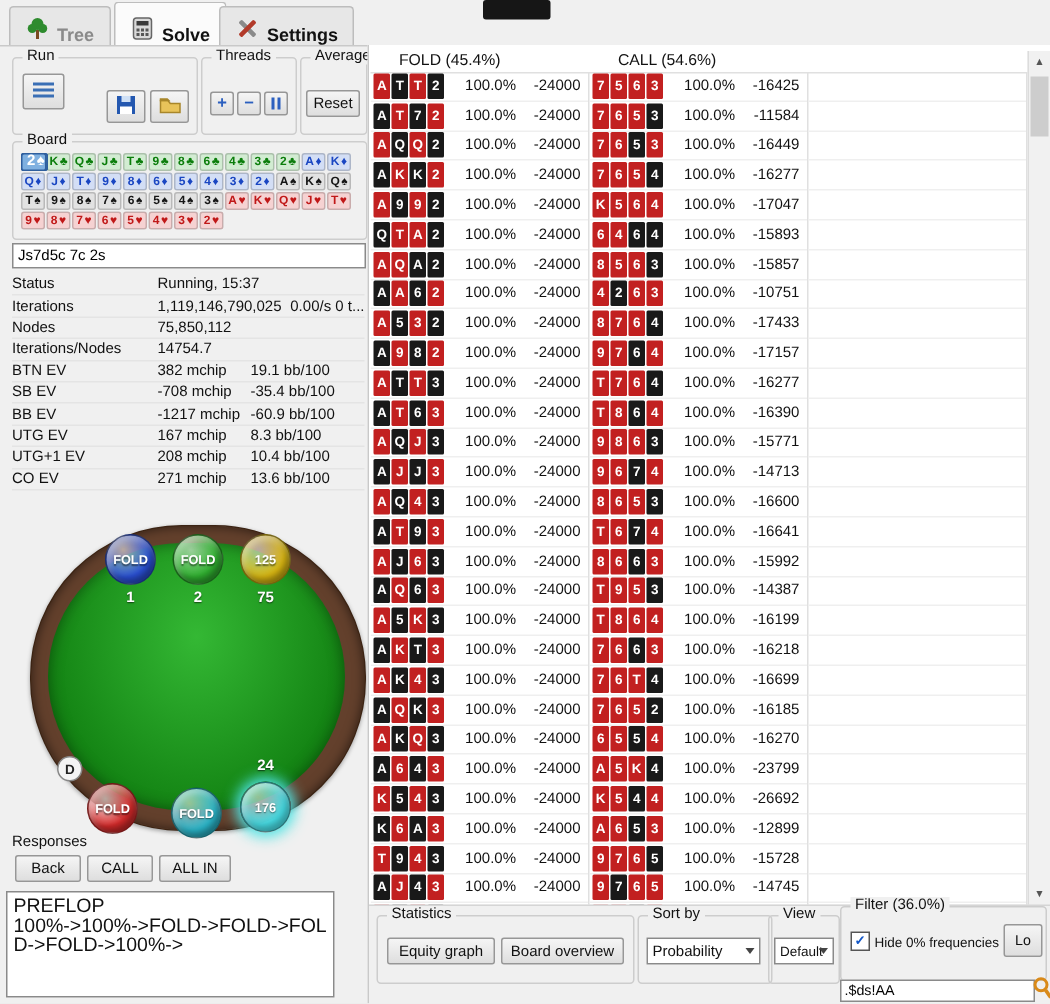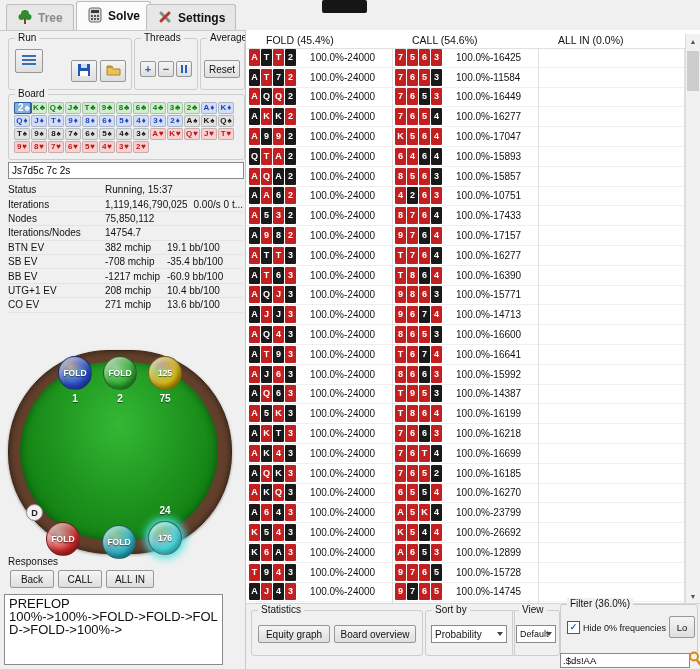--- a/index.html
+++ b/index.html
@@ -1,20 +1,20 @@
 <!DOCTYPE html>
 <html><head>
 <meta charset="utf-8">
 <style>
   html,body{margin:0;padding:0;background:#e8e8e8}
   #app{position:relative;width:700px;height:669px;background:#f0f0f0;font-family:"Liberation Sans",sans-serif;font-size:11px;color:#111;overflow:hidden}
 
   
   .tabbar{position:absolute;left:0;top:0;width:100%;height:30px;background:#f0f0f0;border-bottom:1px solid #c9c9c9}
-  .tab{position:absolute;top:4px;height:25px;display:flex;align-items:center;gap:5px;padding:0 10px;border:1px solid #bdbdbd;border-bottom:none;border-radius:3px 3px 0 0;background:#e7e7e7}
+  .tab{position:absolute;top:4px;height:25px;display:flex;align-items:flex-end;gap:5px;padding:0 10px;border:1px solid #bdbdbd;border-bottom:none;border-radius:3px 3px 0 0;background:#e7e7e7}
   .tab.active{background:#fbfbfb;top:1px;height:28px}
   .tab-label{font-size:12px;font-weight:bold}
   .dim{color:#8a8a8a}
   #tab-tree{left:6px}
   #tab-solve{left:76px}
   #tab-settings{left:146px}
   .top-pill{position:absolute;left:322px;top:0;width:45px;height:13px;background:#161616;border-radius:2px}
 
   
   .grp{position:absolute;border:1px solid #cdcdcd;border-radius:3px}
@@ -46,21 +46,21 @@
   .bcell.sel{background:#7fb0e0;border-color:#2f5f9e;color:#fff}
   #board-input{position:absolute;left:8px;top:162px;width:228px;height:15px;border:1px solid #8a8a8a;font-size:10px;padding:0 3px;background:#fff;font-family:"Liberation Sans",sans-serif}
 
   
   #status-table{position:absolute;left:8px;top:183px;width:235px}
   .srow{display:flex;height:13.4px;align-items:center;border-bottom:1px solid #e4e4e4;font-size:10px;white-space:nowrap;overflow:hidden}
   .slabel{width:97px;flex:none}
   .svalue{min-width:55px;margin-right:7px}
 
   
-  #ptable{position:absolute;left:0;top:344px;width:238px;height:214px}
+  #ptable{position:absolute;left:12px;top:344px;width:238px;height:214px}
   .rail{position:absolute;left:8px;top:6px;width:222px;height:202px;border-radius:101px;background:#63402c;border:1px solid #3c2414;box-shadow:inset 0 0 7px rgba(0,0,0,.55),0 1px 3px rgba(0,0,0,.35)}
   .felt{position:absolute;left:20px;top:18px;width:198px;height:178px;border-radius:89px;background:radial-gradient(ellipse at 50% 35%,#34b834 0%,#128112 75%,#0a6b0a 100%);box-shadow:inset 0 0 10px rgba(0,0,0,.4)}
   .seat-wrap{position:absolute;width:34px;height:34px}
   .p0{left:58px;top:12px}.p1{left:103px;top:12px}.p2{left:148px;top:12px}
   .p3{left:46px;top:178px}.p4{left:102px;top:181px}.p5{left:148px;top:177px}
   .seat{position:absolute;inset:0;border-radius:50%;display:flex;align-items:center;justify-content:center;color:#fff;font-size:8.5px;font-weight:bold;border:1px solid rgba(0,0,0,.45);box-shadow:inset -2px -3px 4px rgba(0,0,0,.4),inset 2px 3px 4px rgba(255,255,255,.4);text-shadow:0 1px 1px rgba(0,0,0,.5)}
   .seat.active{box-shadow:0 0 9px 3px #4fe3e3,inset -2px -3px 4px rgba(0,0,0,.3),inset 2px 3px 4px rgba(255,255,255,.45)}
   .sub{position:absolute;left:-12px;right:-12px;top:37px;text-align:center;color:#fff;font-size:10px;font-weight:bold;text-shadow:0 1px 1px rgba(0,0,0,.6)}
   .p5 .sub{top:-16px}
   .dealer{position:absolute;left:26px;top:160px;width:15px;height:15px;border-radius:50%;background:#f4f4f4;border:1px solid #888;display:flex;align-items:center;justify-content:center;font-size:9px;font-weight:bold;color:#222}
@@ -77,21 +77,21 @@
   .right{position:absolute;left:245px;top:30px;width:455px;height:639px;background:#fff;border-left:1px solid #c9c9c9;box-sizing:border-box}
   .thead{position:absolute;left:1px;top:4px;right:15px;height:14px;display:flex;border-bottom:1px solid #e0e0e0}
   .thcell{width:33.333%;font-size:10.5px;padding-left:19px;box-sizing:border-box;white-space:nowrap}
   .tbody{position:absolute;left:1px;top:18px;right:15px;bottom:65px;display:flex;overflow:hidden}
   .tcol{width:33.333%;border-right:1px solid #e0e0e0;overflow:hidden;box-sizing:border-box}
   .trow{height:19.8px;display:flex;align-items:center;border-bottom:1px solid #efefef;padding-left:2px;box-sizing:border-box}
   .cards{display:flex;gap:1px;width:49px;flex:none}
   .card{width:11px;height:17px;line-height:17px;text-align:center;color:#fff;font-size:9px;font-weight:bold;border-radius:1px}
   .ch{background:#c22020}.cs{background:#191919}
   .freq{width:46px;text-align:right;font-size:10px;flex:none}
-  .ev{flex:1;text-align:left;padding-right:5px;font-size:10px}
+  .ev{flex:1;text-align:right;padding-right:5px;font-size:10px}
 
   .vscroll{position:absolute;right:0;top:4px;width:15px;bottom:65px;background:#f1f1f1;border-left:1px solid #dcdcdc;box-sizing:border-box}
   .sarr{position:absolute;left:0;width:100%;height:15px;display:flex;align-items:center;justify-content:center;font-size:7px;color:#555}
   #sup{top:0}#sdn{bottom:0}
   .sthumb{position:absolute;left:1px;right:1px;top:17px;height:40px;background:#cdcdcd}
 
   
   .bbar{position:absolute;left:0;right:0;bottom:0;height:65px;background:#f0f0f0;border-top:1px solid #d5d5d5}
   .bbar .grp-label{background:#f0f0f0}
   #grp-stats{left:5px;top:6px;width:170px;height:44px}
@@ -442,20 +442,25 @@
         <span class="slabel">SB EV</span>
         <span class="svalue">-708 mchip</span>
         <span class="srate">-35.4 bb/100</span>
       </div>
       <div class="srow">
         <span class="slabel">BB EV</span>
         <span class="svalue">-1217 mchip</span>
         <span class="srate">-60.9 bb/100</span>
       </div>
       <div class="srow">
+        <span class="slabel">UTG EV</span>
+        <span class="svalue">167 mchip</span>
+        <span class="srate">8.3 bb/100</span>
+      </div>
+      <div class="srow">
         <span class="slabel">UTG+1 EV</span>
         <span class="svalue">208 mchip</span>
         <span class="srate">10.4 bb/100</span>
       </div>
       <div class="srow">
         <span class="slabel">CO EV</span>
         <span class="svalue">271 mchip</span>
         <span class="srate">13.6 bb/100</span>
       </div>
     </div>
@@ -509,21 +514,20 @@
 
   <div id="preflop">
     <div>PREFLOP</div>
     <div>100%-&gt;100%-&gt;FOLD-&gt;FOLD-&gt;FOLD-&gt;FOLD-&gt;100%-&gt;</div>
   </div>
 
   <div class="right">
     <div class="thead">
       <div class="thcell">FOLD (45.4%)</div>
       <div class="thcell">CALL (54.6%)</div>
-      <div class="thcell">ALL IN (0.0%)</div>
     </div>
     <div class="tbody">
       <div class="tcol" id="col-fold">
           <div class="trow">
             <span class="cards">
               <span class="card ch">A</span>
               <span class="card cs">T</span>
               <span class="card ch">T</span>
               <span class="card cs">2</span>
             </span>

